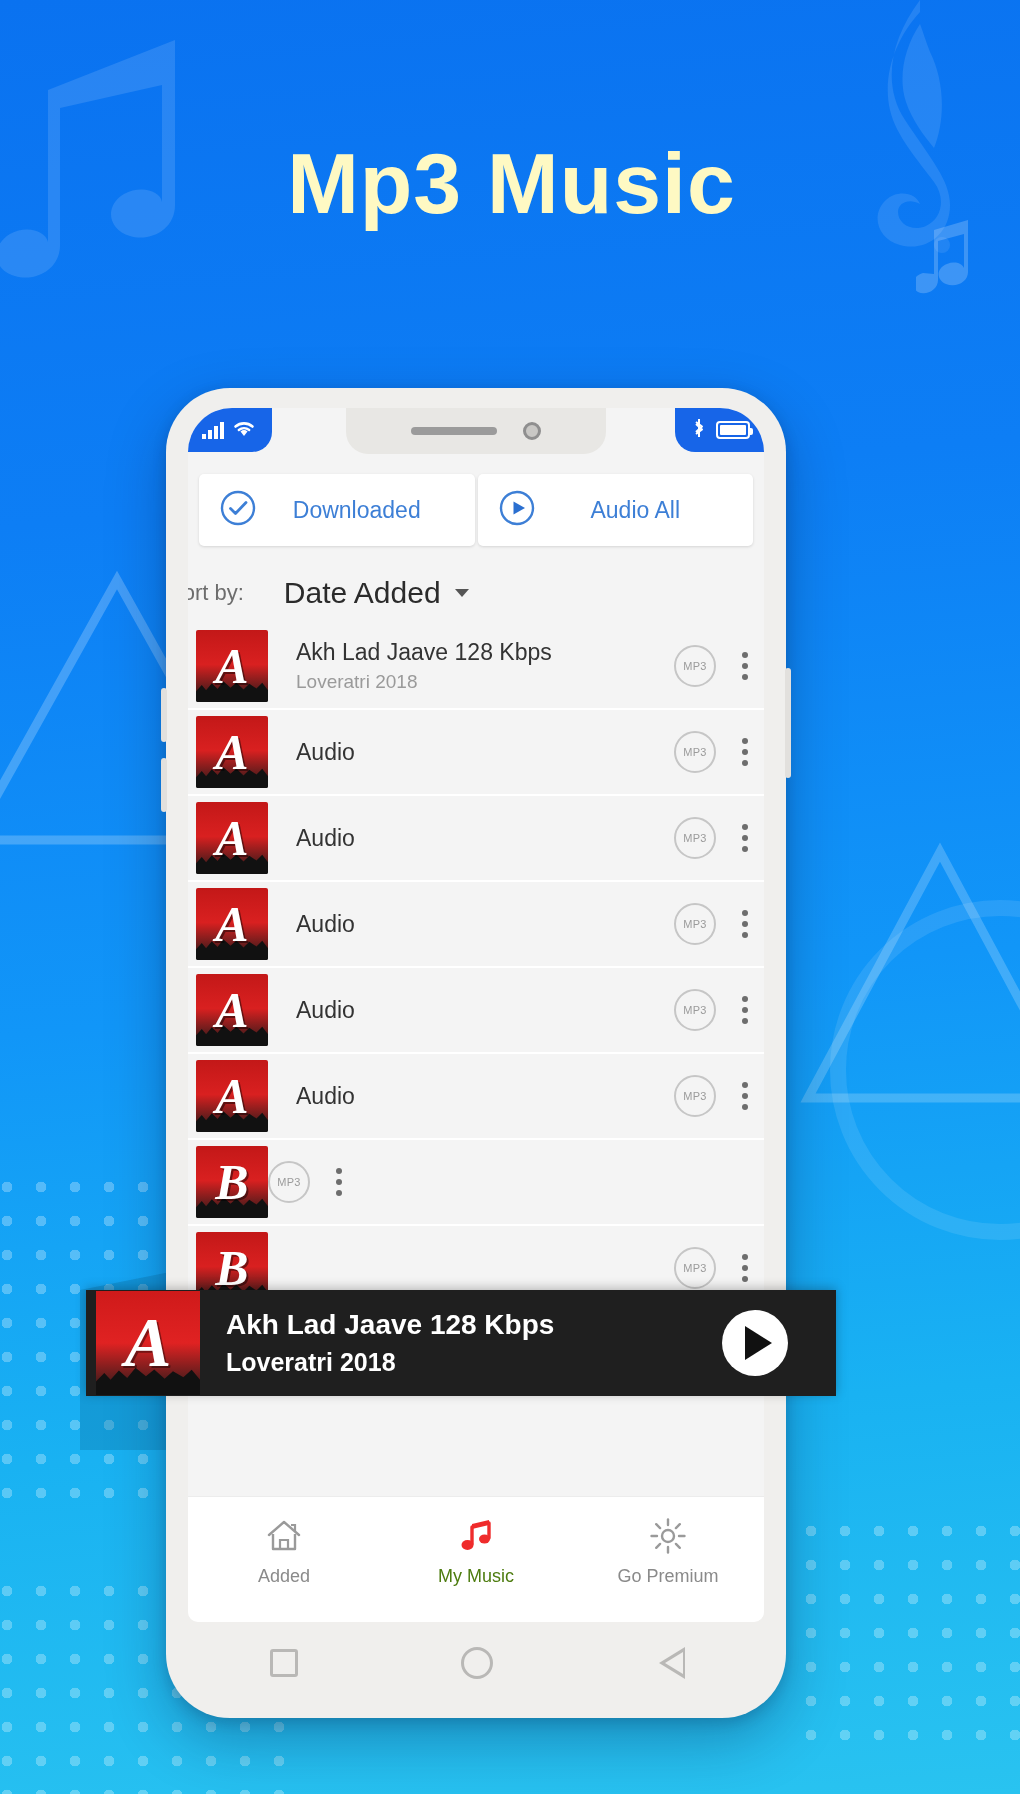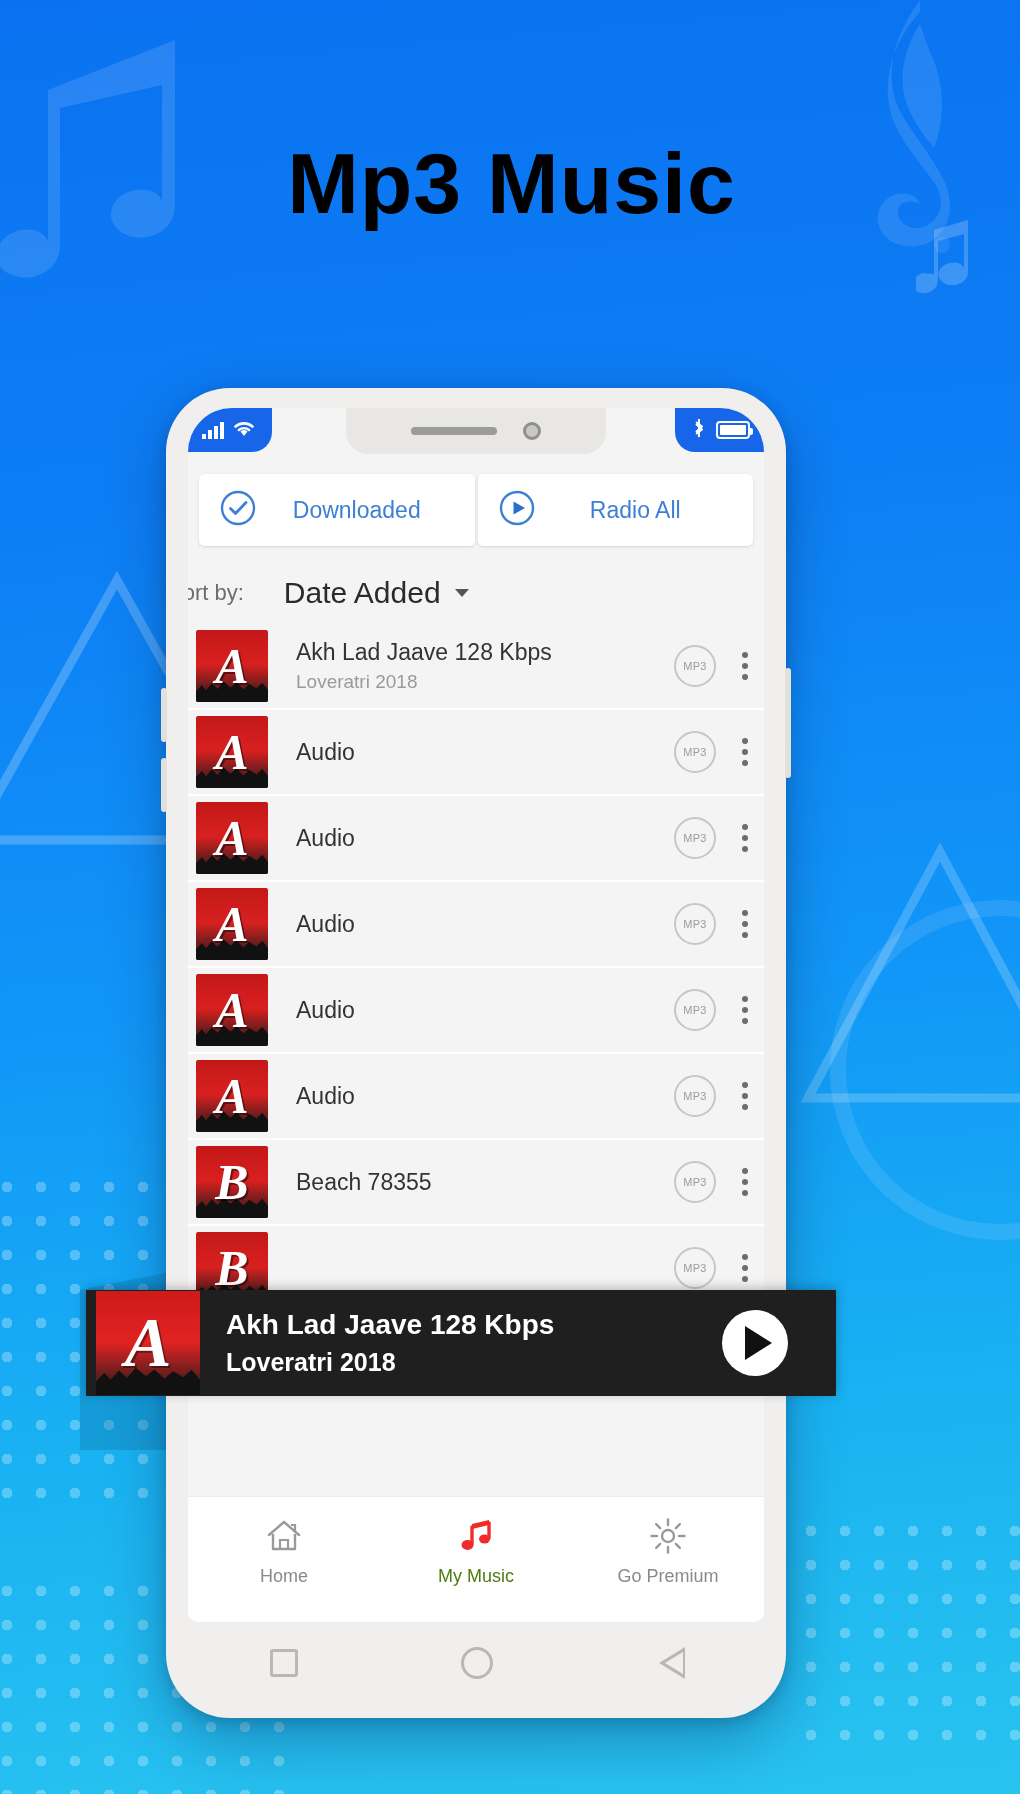--- a/index.html
+++ b/index.html
@@ -27,21 +27,21 @@
   .ring {
     position: absolute; border-radius: 50%;
     border: 16px solid rgba(255,255,255,.10);
   }
   .tri { position: absolute; }
 
   
   #headline {
     position: absolute; left: 3px; right: 0; top: 122px;
     text-align: center; z-index: 6;
-    color: #000000;
+    color: #fef9c3;
     font-weight: 700;
     font-size: 86px;
     line-height: 1.42;
     letter-spacing: 1px;
   }
   #headline .ln { display: block; }
 
   
   #phone {
     position: absolute;
@@ -357,21 +357,21 @@
         </span>
         <span class="tab-label">Downloaded</span>
       </div>
       <div class="tab">
         <span class="tab-ico">
           <svg width="42" height="42" viewBox="0 0 42 42">
             <circle cx="21" cy="21" r="16" fill="none" stroke="#3d7fd6" stroke-width="2.4"></circle>
             <path d="M17.5 14.5 L29 21 L17.5 27.5 Z" fill="#2a6fd0"></path>
           </svg>
         </span>
-        <span class="tab-label">Radio All</span>
+        <span class="tab-label">Audio All</span>
       </div>
     </div>
 
     <div id="sortrow">
       <span class="sort-lbl">Sort by:</span>
       <span class="sort-val">Date Added</span>
       <span class="caret"></span>
     </div>
 
     <div id="list">
@@ -470,23 +470,20 @@
             <i></i>
             <i></i>
             <i></i>
           </div>
       </div>
 
       <div class="row">
         <div class="thumb">
           <span class="letter">B</span>
           <span class="skyline"></span>
-        </div>
-        <div class="rowtxt">
-          <div class="rowtitle">Beach 78355</div>
         </div>
         <div class="mp3">MP3</div>
         <div class="kebab">
             <i></i>
             <i></i>
             <i></i>
           </div>
       </div>
 
       <div class="row">
@@ -509,21 +506,21 @@
     <div id="bottomnav">
       <div class="navitem">
         <span class="navicon">
           <svg width="40" height="38" viewBox="0 0 40 38">
             <path d="M5 18 L20 5 L35 18" fill="none" stroke="#9a9a9a" stroke-width="2.4" stroke-linecap="round" stroke-linejoin="round"></path>
             <path d="M9 17 L9 32 L31 32 L31 17" fill="none" stroke="#9a9a9a" stroke-width="2.4" stroke-linejoin="round"></path>
             <path d="M16 32 L16 23 L24 23 L24 32" fill="none" stroke="#9a9a9a" stroke-width="2.2"></path>
             <path d="M27 8 L31 8 L31 14" fill="none" stroke="#9a9a9a" stroke-width="2.2"></path>
           </svg>
         </span>
-        <span class="nav-lbl">Home</span>
+        <span class="nav-lbl">Added</span>
       </div>
       <div class="navitem active">
         <span class="navicon">
           <svg width="40" height="38" viewBox="0 0 40 38">
             <path d="M16 7 L33 3 L33 8 L16 12 Z" fill="#ef2b2b"></path>
             <path d="M16 10 L16 27 M33 6 L33 21" stroke="#ef2b2b" stroke-width="3.4" stroke-linecap="round"></path>
             <ellipse cx="11.5" cy="28" rx="6" ry="5" fill="#ef2b2b"></ellipse>
             <ellipse cx="28.5" cy="22" rx="5.5" ry="4.6" fill="#ef2b2b"></ellipse>
           </svg>
         </span>

